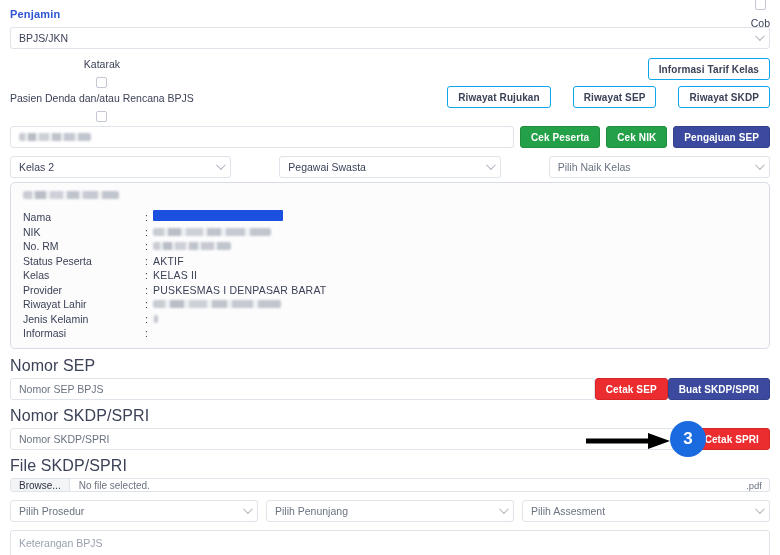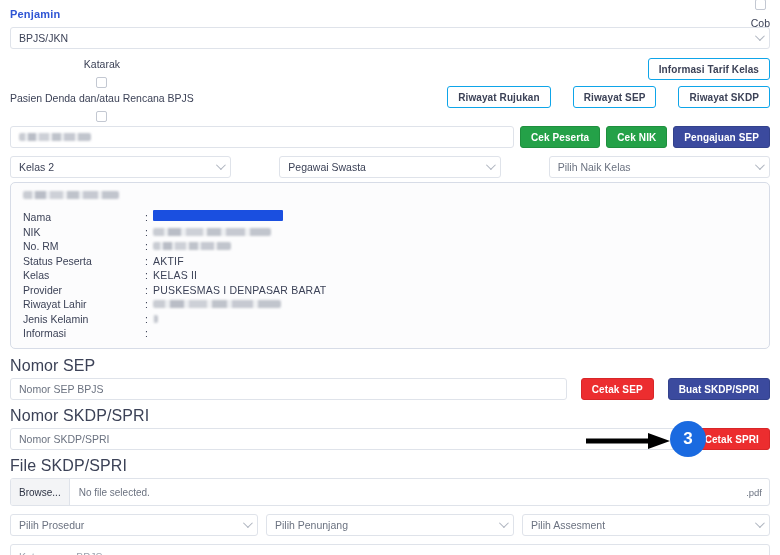--- a/index.html
+++ b/index.html
@@ -74,21 +74,21 @@
 
   
   .ta {
     border: 1px solid #dfe3ea; border-radius: 3px; background: #fff;
     font-size: 10.5px; color: #9aa1ad; padding: 6px 8px; position: relative;
   }
   .grip { position: absolute; right: 2px; bottom: 2px; width: 11px; height: 11px; }
 
   
   .fileinput {
-    height: 28px; border: 1px solid #dfe3ea; border-radius: 3px; background: #fff;
+    height: 14px; border: 1px solid #dfe3ea; border-radius: 3px; background: #fff;
     display: flex; align-items: center; width: 100%; overflow: hidden;
   }
   .browse {
     height: 100%; padding: 0 8px; display: flex; align-items: center;
     font-size: 10px; color: #2d3344; background: #f3f4f6;
     border-right: 1px solid #dfe3ea;
   }
   .nofile { font-size: 10px; color: #6b7280; padding-left: 9px; flex: 1; }
   .pdf { font-size: 9.5px; color: #6b7280; padding-right: 7px; }
 
@@ -212,21 +212,21 @@
       <div class="v"><span class="redact blur" style="width:5px;"></span></div>
 
       <div class="k">Informasi</div>
       <div class="c">:</div>
       <div class="v"></div>
     </div>
   </div>
 
   <div style="margin-top:8px;">
     <span class="lbl">Nomor SEP</span>
-    <div style="display:flex;gap:14px;align-items:center;">
+    <div style="display:flex;gap:0;align-items:center;">
       <div class="ctrl" style="flex:1;">
         <span>Nomor SEP BPJS</span>
       </div>
       <span class="btn btn-red">Cetak SEP</span>
       <span class="btn btn-navy">Buat SKDP/SPRI</span>
     </div>
   </div>
 
   <div style="margin-top:7px;">
     <span class="lbl">Nomor SKDP/SPRI</span>

